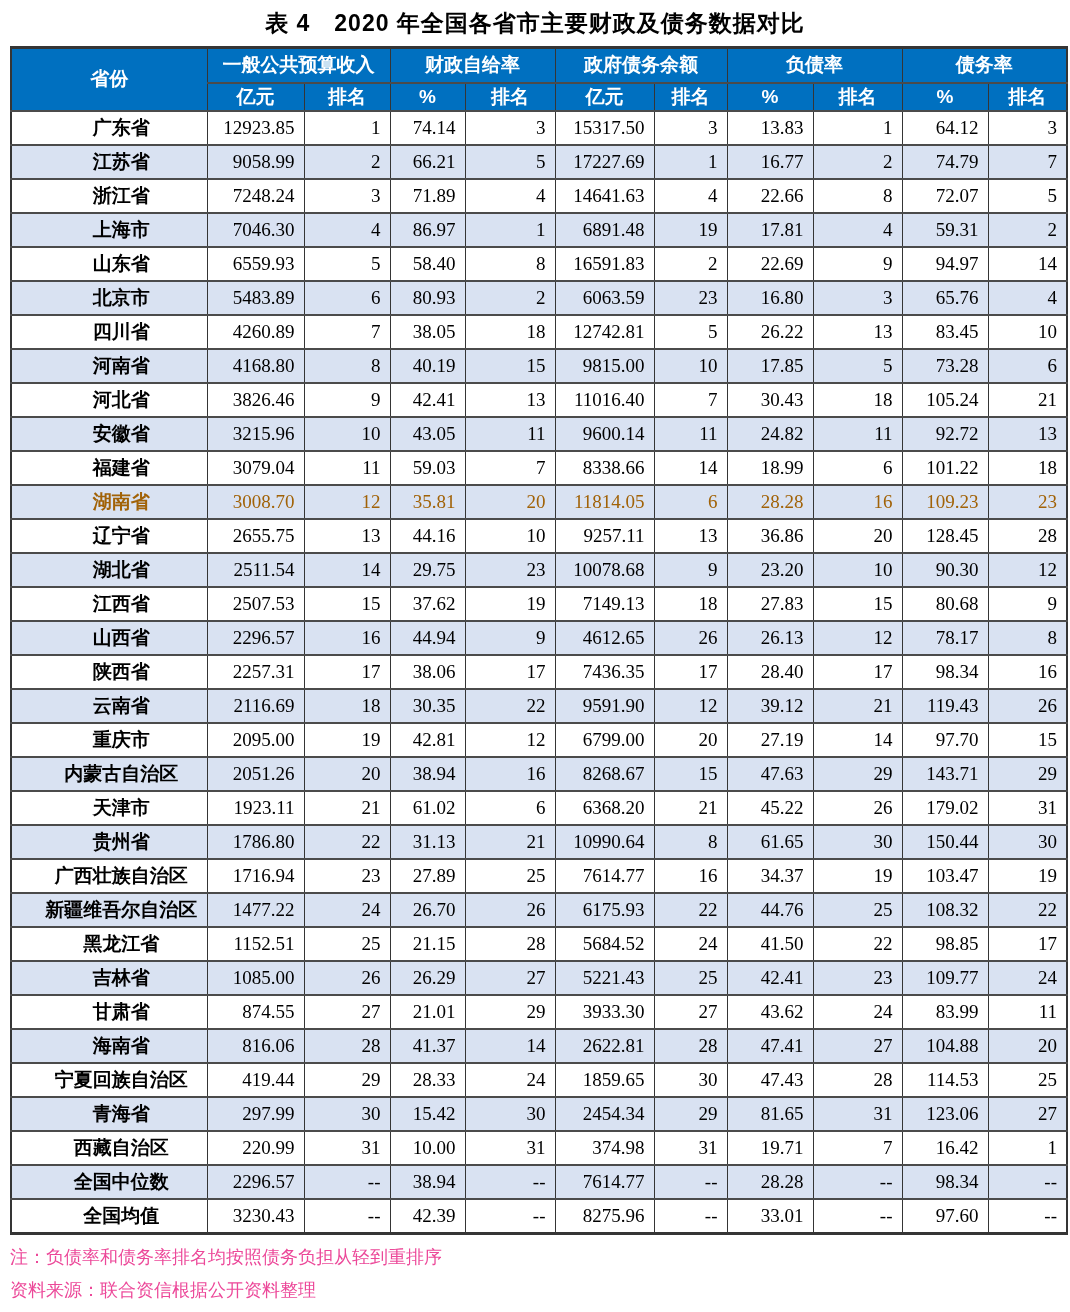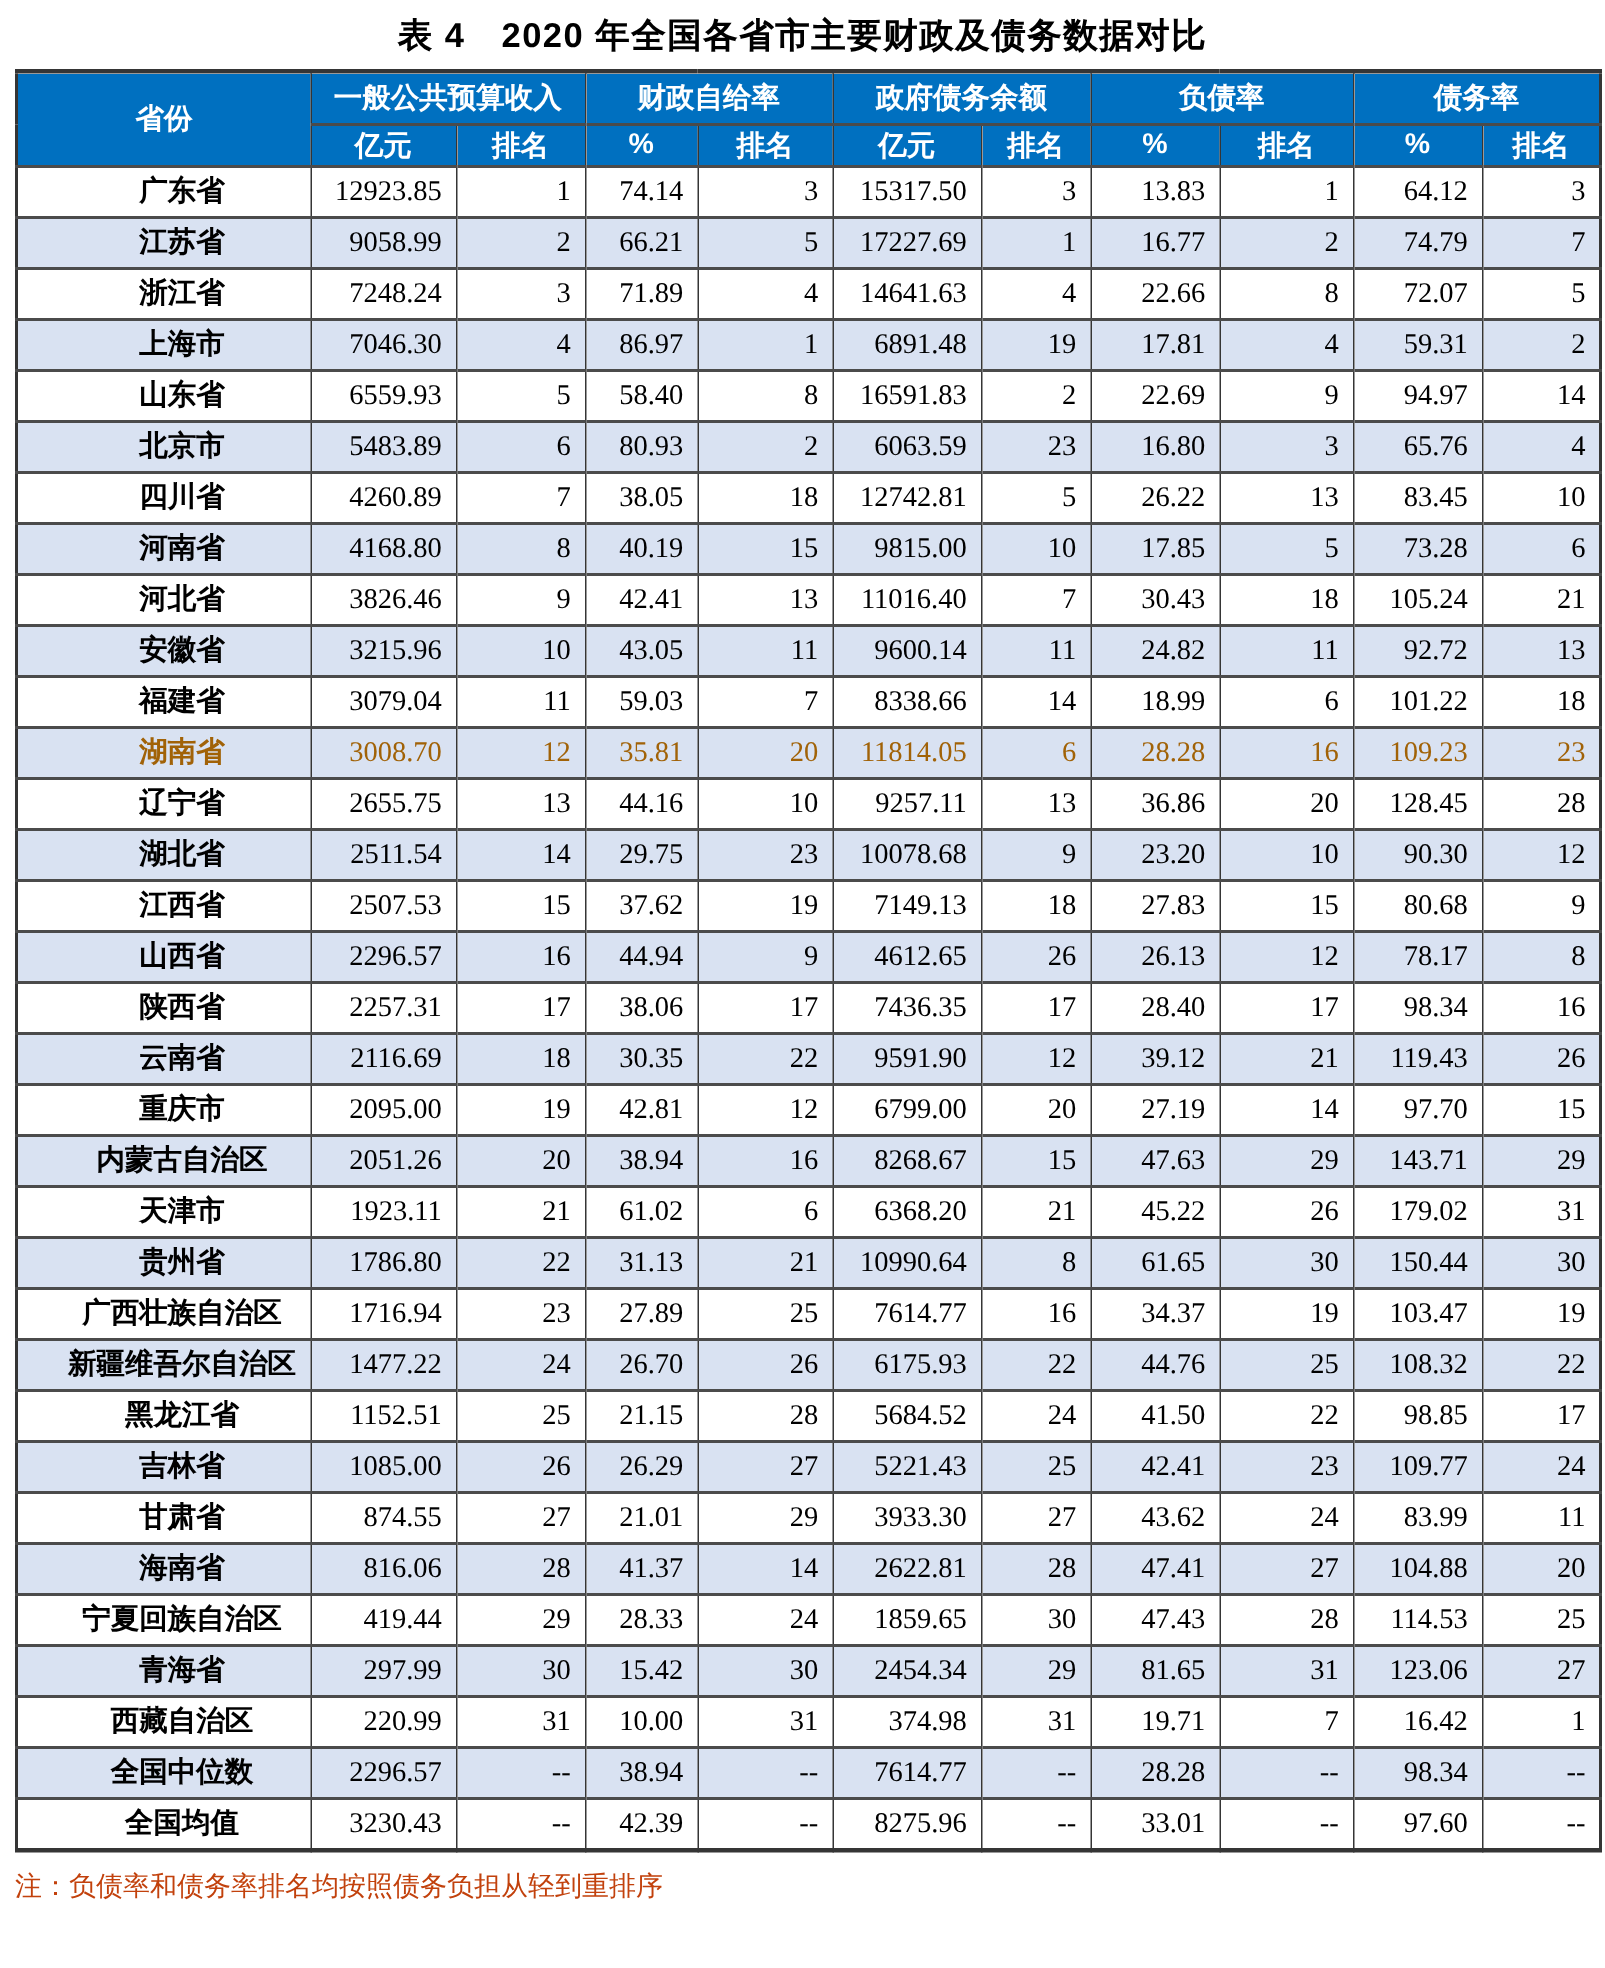--- a/index.html
+++ b/index.html
@@ -37,21 +37,21 @@
   }
   td.num{
     text-align:right;padding-right:9px;
     font-family:"Liberation Serif",serif;font-weight:normal;
   }
   tr.alt td{background:#D9E2F2;}
   tr.hl td{color:#a16207;}
   .notes{margin:6px 0 0 10px;}
   .note{
     font-family:"Liberation Serif",serif;font-size:18px;
-    line-height:33px;color:#c2410c;
+    line-height:33px;color:#ec4899;
   }
 </style>
 </head>
 <body>
 
 <div class="title">表 4　2020 年全国各省市主要财政及债务数据对比</div>
 
 <table class="fin">
   <colgroup>
     <col style="width:196px">
@@ -516,13 +516,14 @@
         <td class="num">33.01</td>
         <td class="num">--</td>
         <td class="num">97.60</td>
         <td class="num">--</td>
       </tr>
     </tbody>
 </table>
 
 <div class="notes">
   <div class="note">注：负债率和债务率排名均按照债务负担从轻到重排序</div>
+  <div class="note">资料来源：联合资信根据公开资料整理</div>
 </div>
 
 </body></html>

